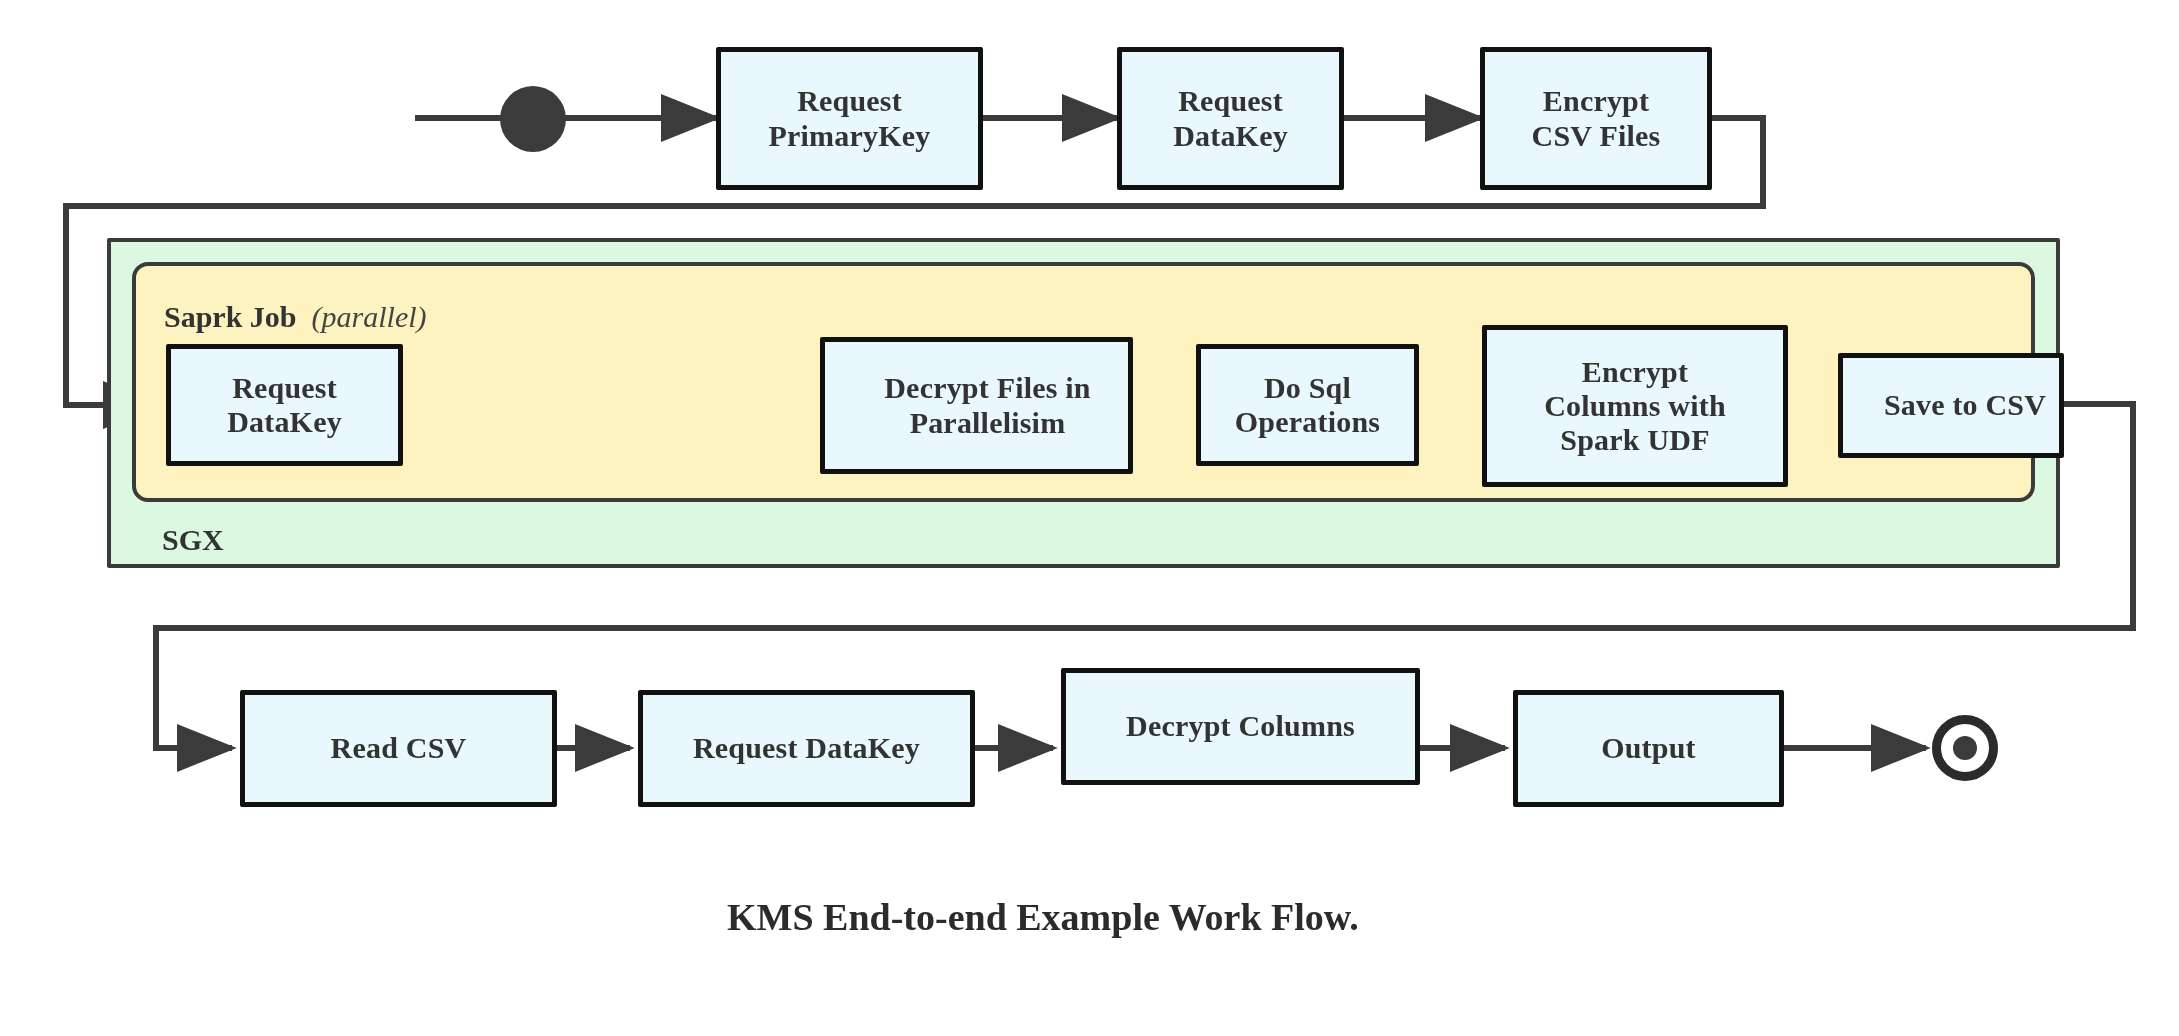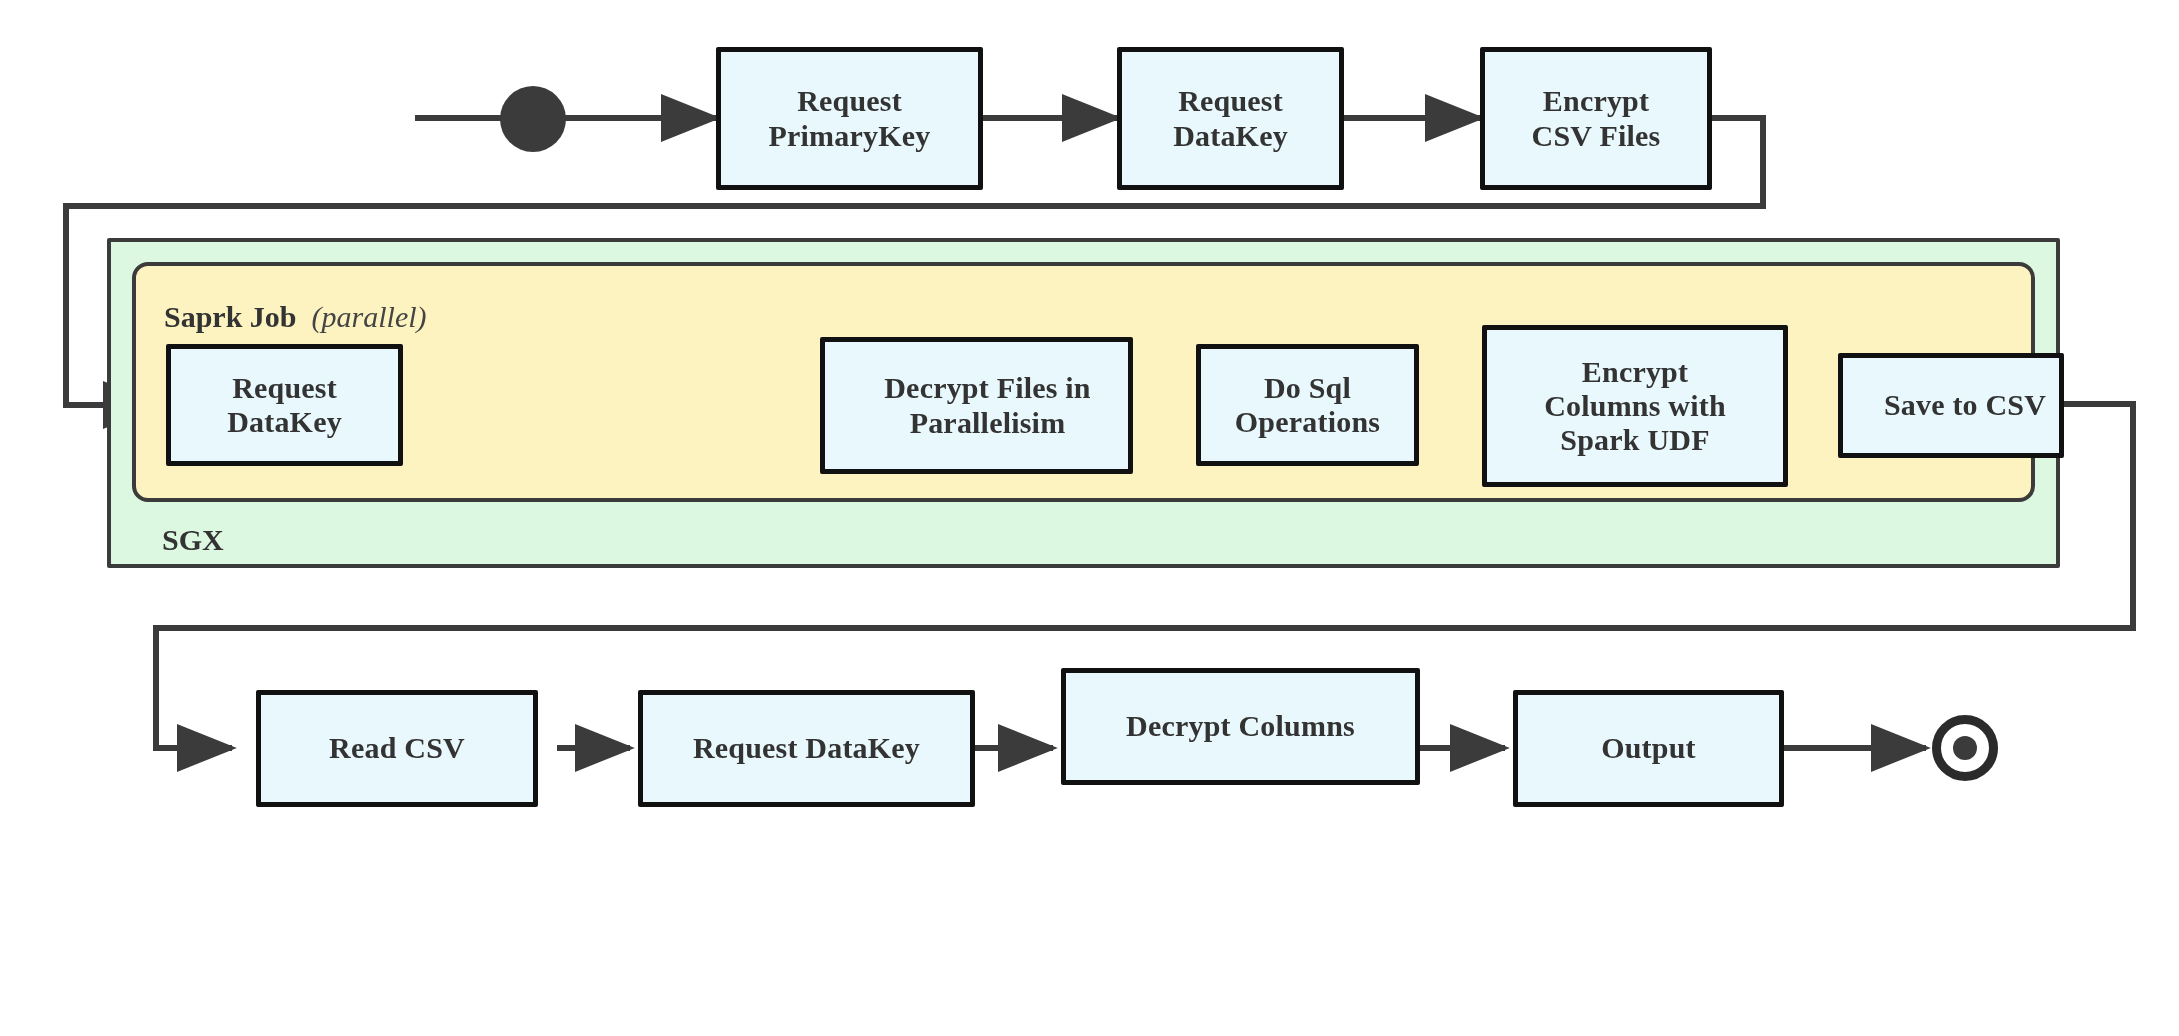--- a/index.html
+++ b/index.html
@@ -181,31 +181,32 @@
   </div>
   <div class="node" style="left:1482px; top:325px; width:306px; height:162px;">
     <span class="lbl">Encrypt
 Columns with
 Spark UDF</span>
   </div>
   <div class="node" style="left:1838px; top:353px; width:226px; height:105px;padding-left:28px;">
     <span class="lbl">Save to CSV</span>
   </div>
 
-  <div class="node" style="left:256px; top:690px; width:282px; height:117px;">
+  <div class="node" style="left:240px; top:690px; width:317px; height:117px;">
     <span class="lbl">Read CSV</span>
   </div>
   <div class="node" style="left:638px; top:690px; width:337px; height:117px;">
     <span class="lbl">Request DataKey</span>
   </div>
   <div class="node" style="left:1061px; top:668px; width:359px; height:117px;">
     <span class="lbl">Decrypt Columns</span>
   </div>
   <div class="node" style="left:1513px; top:690px; width:271px; height:117px;">
     <span class="lbl">Output</span>
   </div>
 
   <div class="end-node" style="left:1932px; top:715px; width:66px; height:66px;">
     <span class="dot"></span>
   </div>
 
+  <div class="caption" style="left:727px; top:895px;">KMS End-to-end Example Work Flow.</div>
 
 </div>
 
 </body></html>

